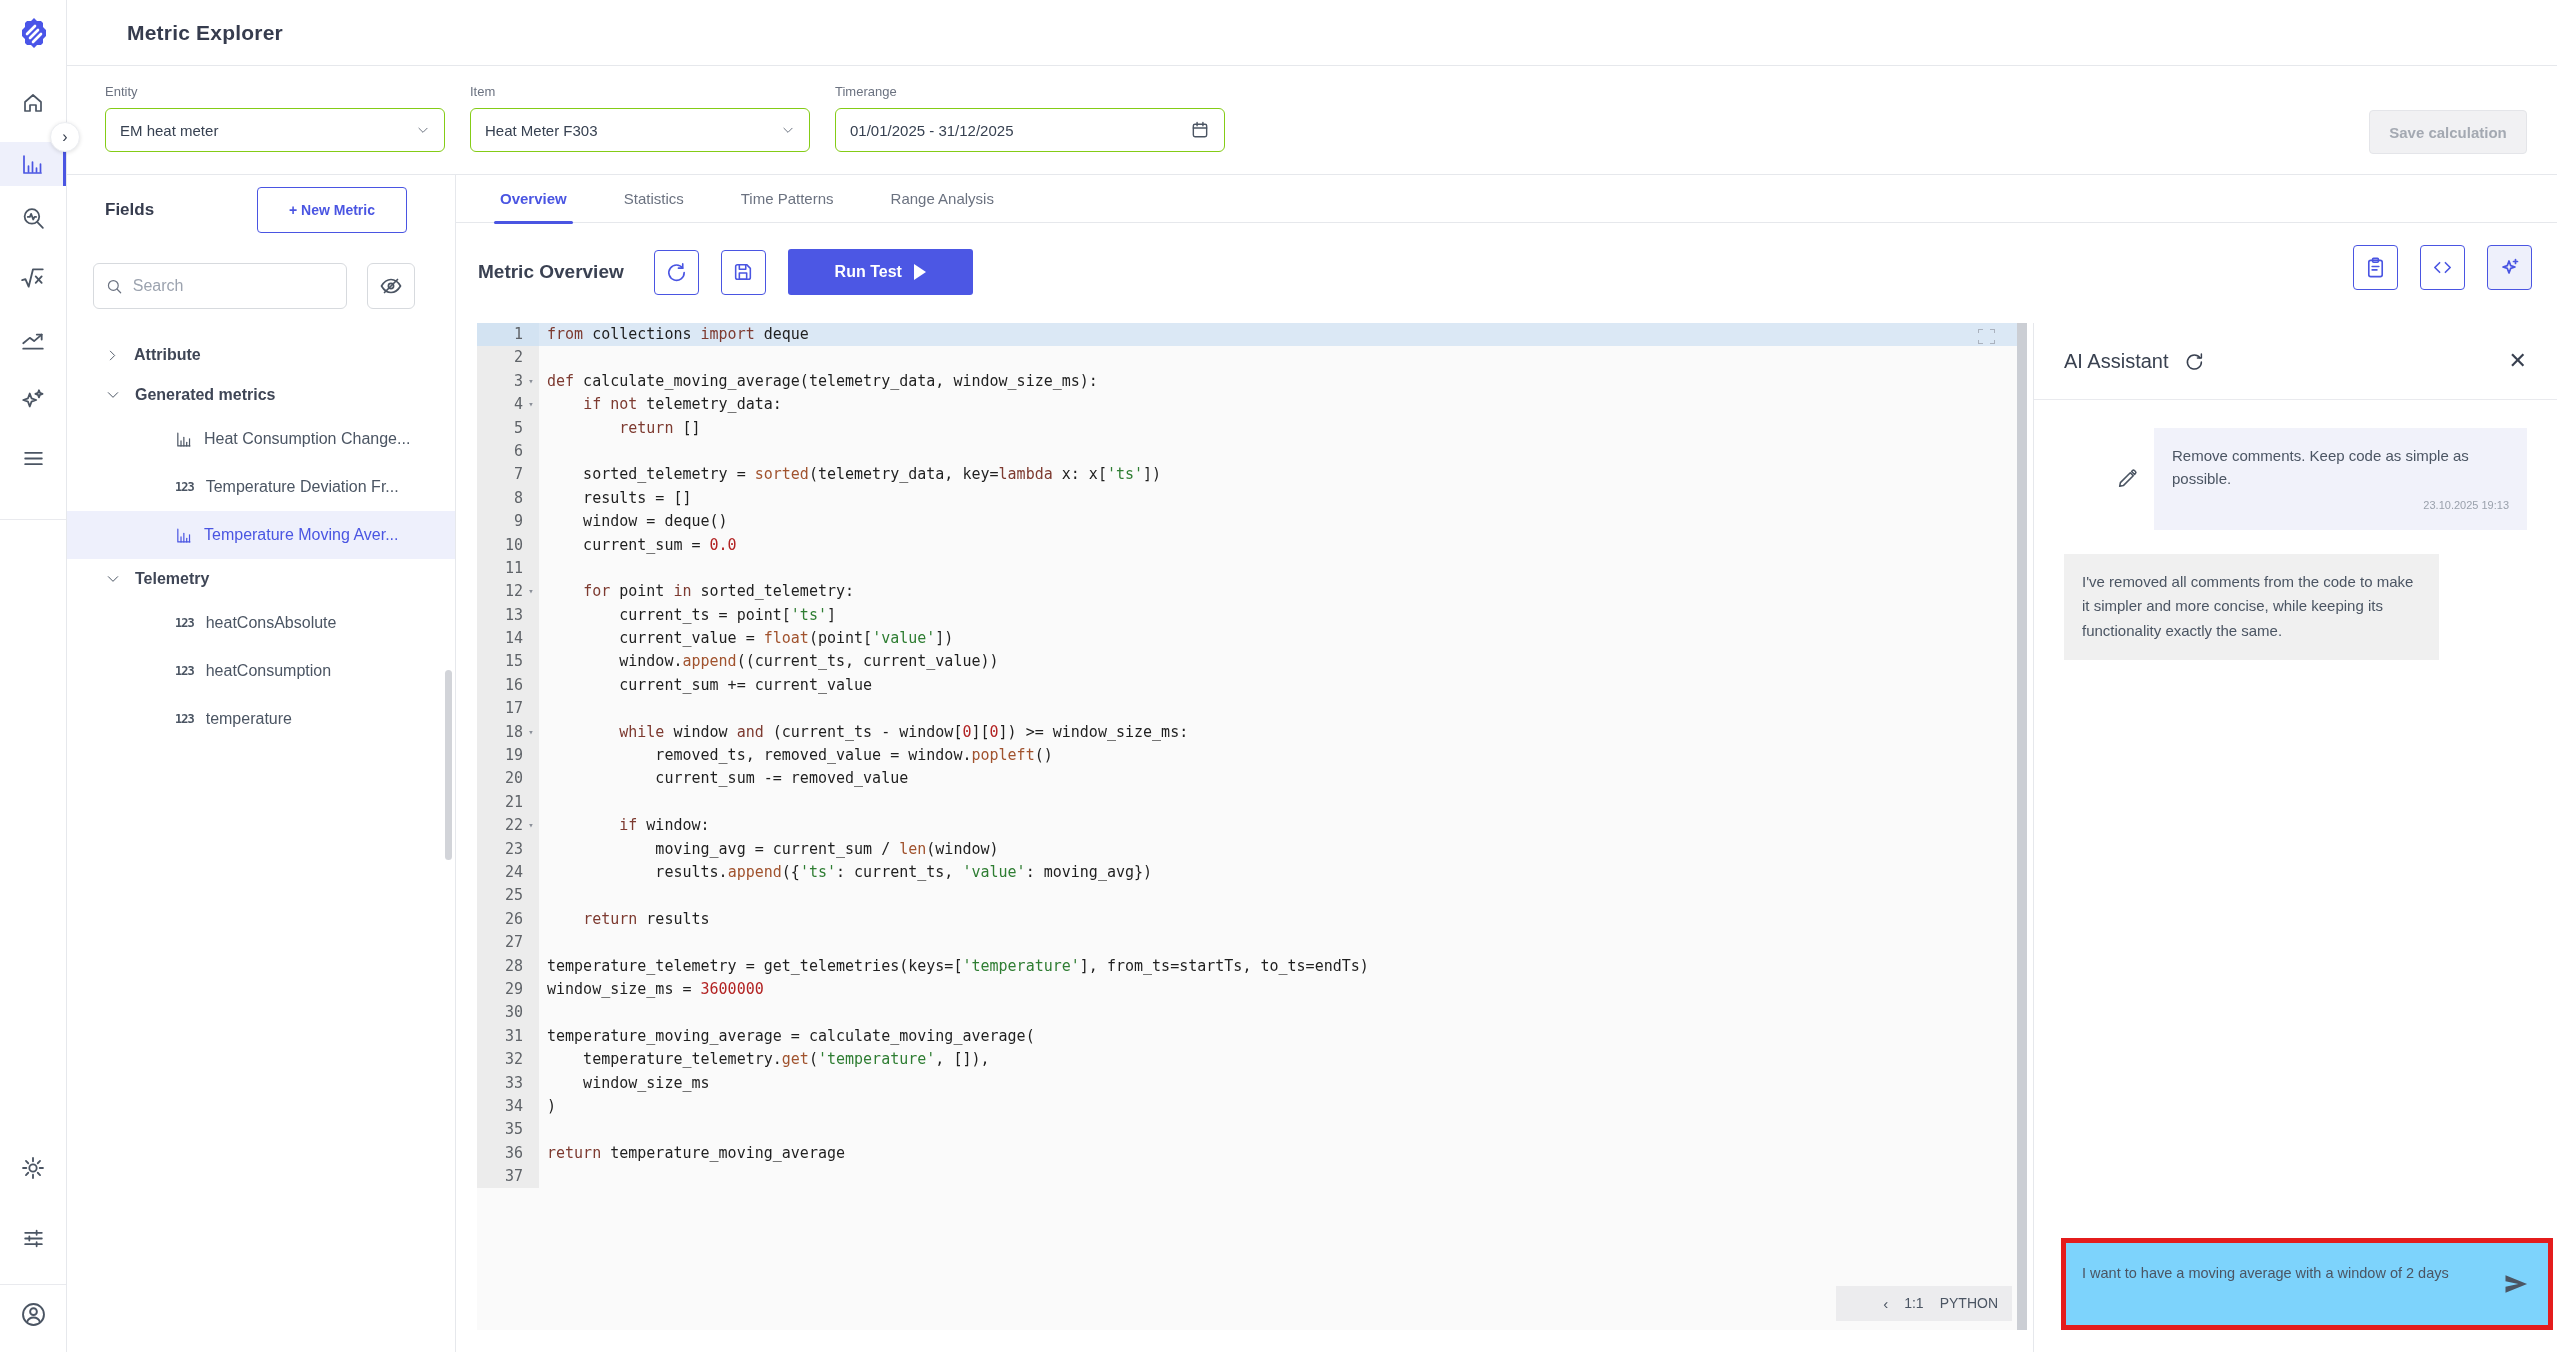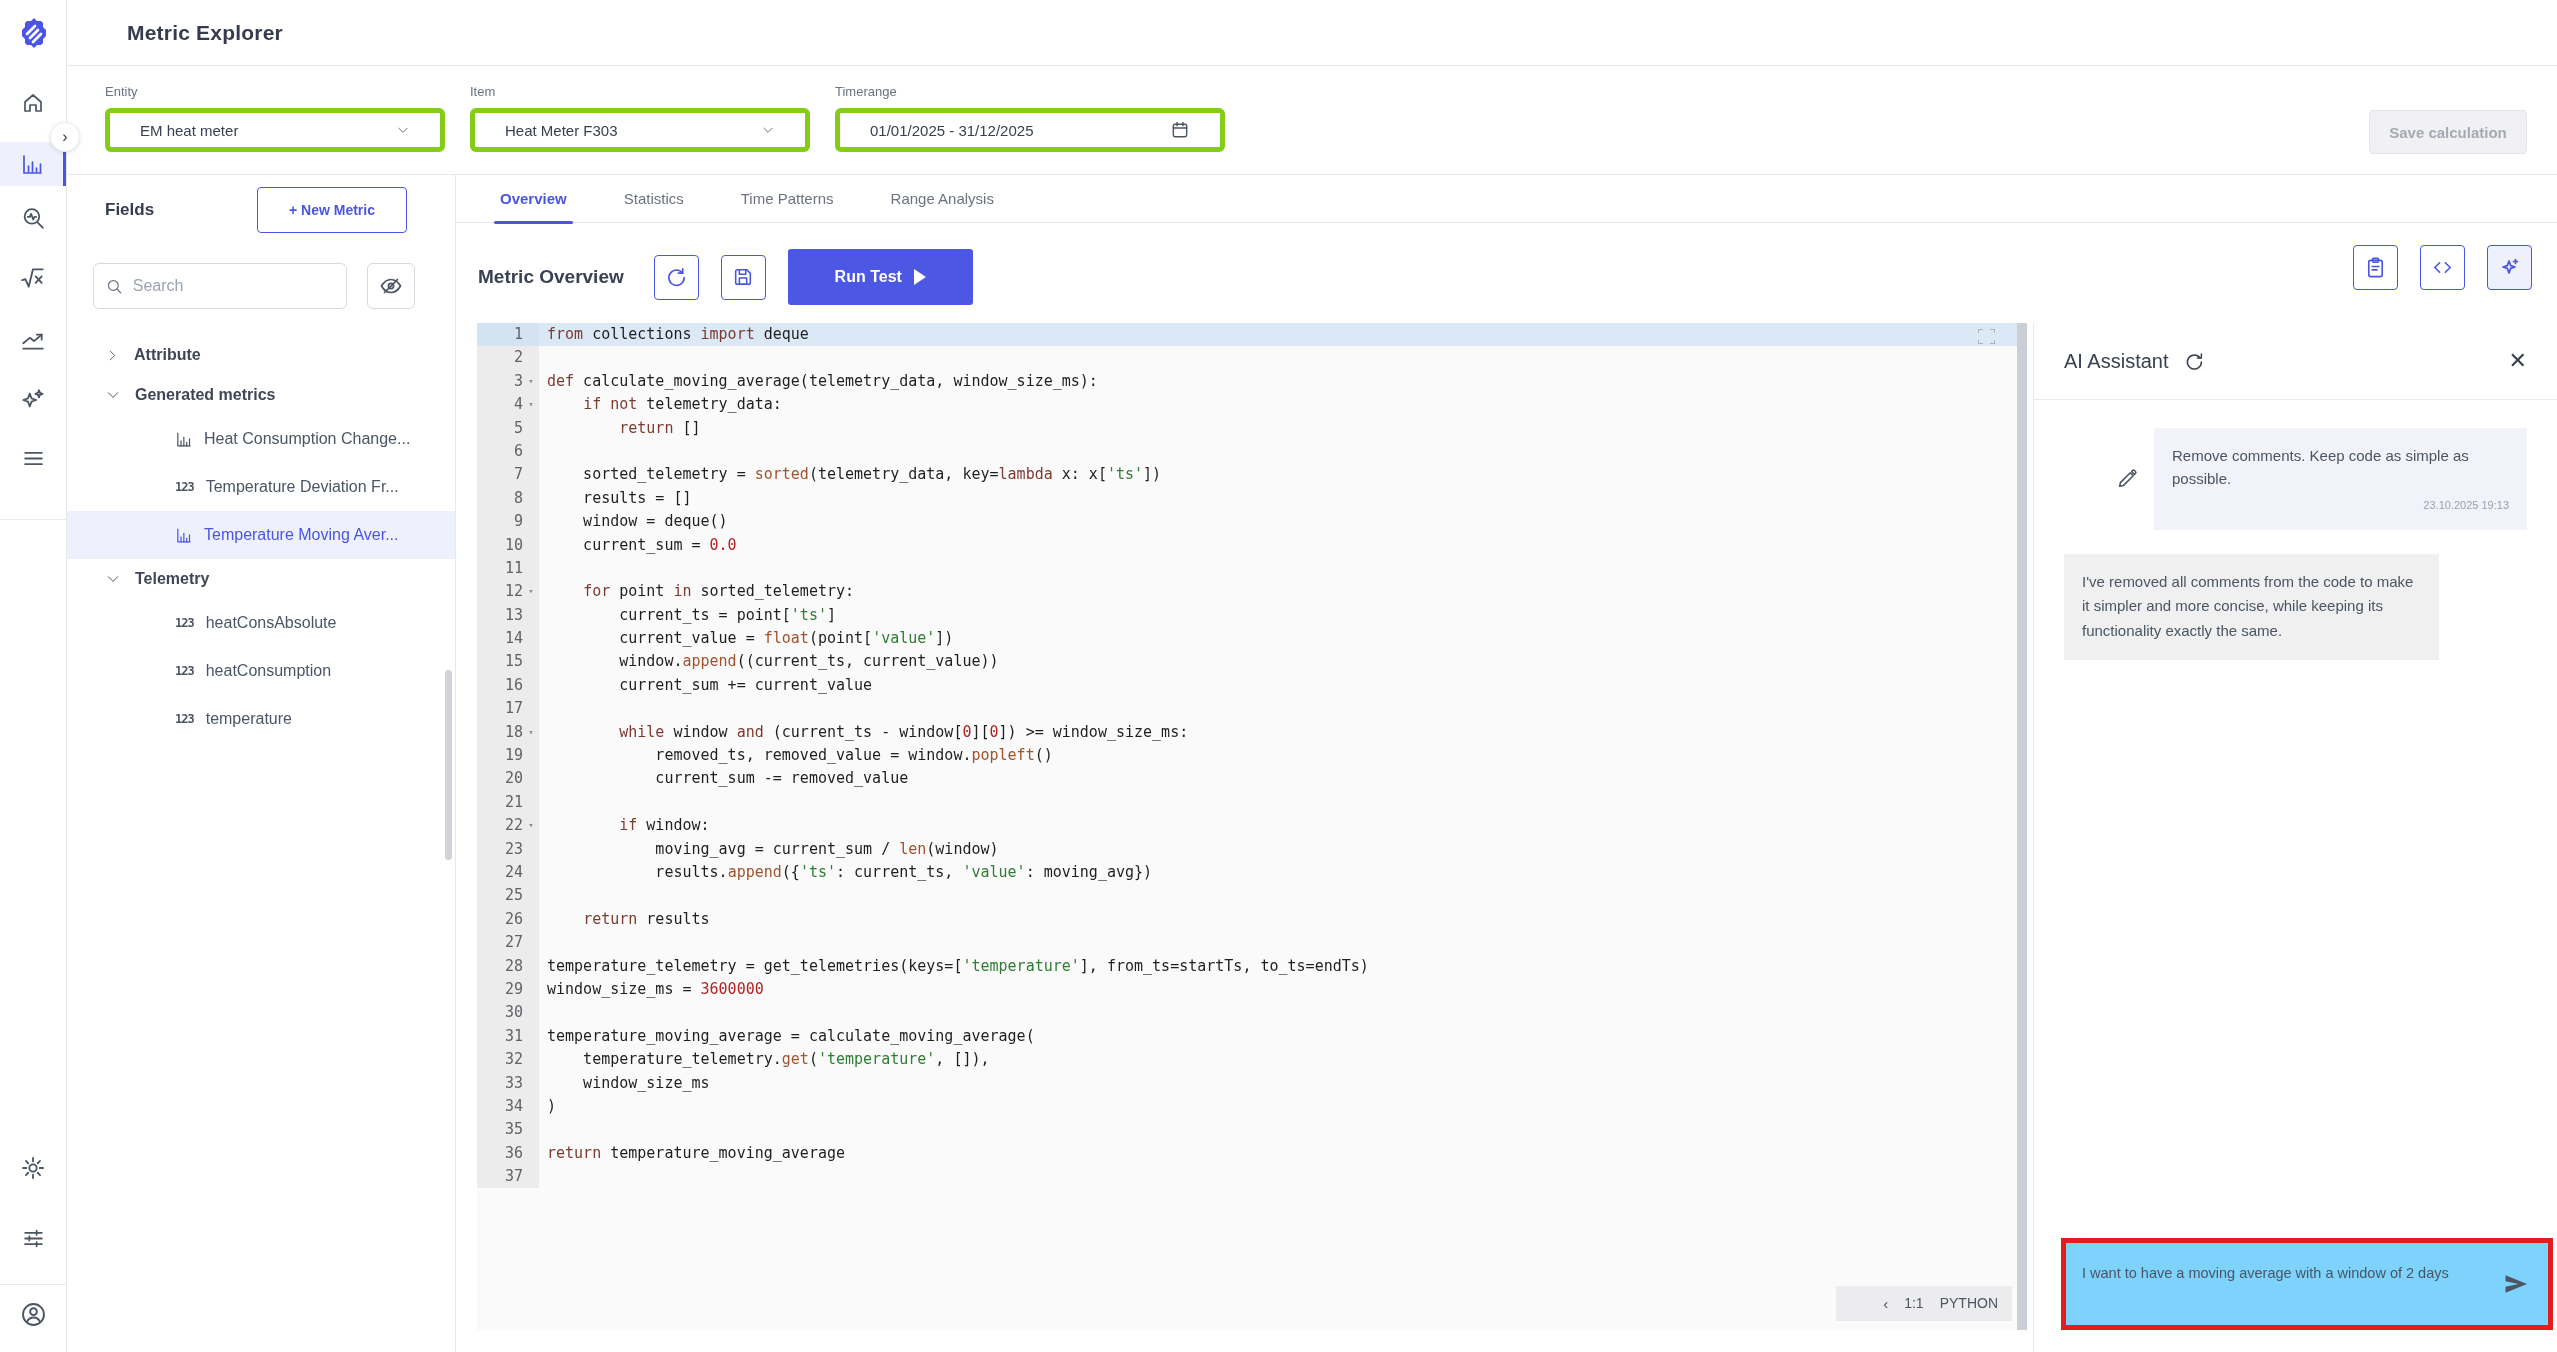--- a/index.html
+++ b/index.html
@@ -17,21 +17,21 @@
   .rail-collapse { position:absolute; left:50px; top:122px; width:30px; height:30px; border-radius:50%; background:#fff; border:1px solid #eceef2; box-shadow:0 1px 4px rgba(0,0,0,.12); z-index:9; display:flex; align-items:center; justify-content:center; font-size:16px; color:#394150; cursor:pointer; }
 
   
   .topbar { position:absolute; left:67px; top:0; right:0; height:66px; border-bottom:1px solid #e6e8ec; display:flex; align-items:center; padding-left:60px; background:#fff; }
   .topbar h1 { font-size:21px; font-weight:700; color:#363c4e; letter-spacing:.2px; }
 
   
   .filterbar { position:absolute; left:67px; top:66px; right:0; height:109px; border-bottom:1px solid #e6e8ec; background:#fff; }
   .fgroup { position:absolute; top:18px; }
   .fgroup .flabel { font-size:13px; color:#6b7280; margin-bottom:9px; }
-  .fselect { width:340px; height:44px; border:5px solid #84cc16; border-radius:6px; background:#fff; display:flex; align-items:center; padding:0 30px; font-size:15px; color:#374151; cursor:pointer; }
+  .fselect { width:340px; height:44px; border:1px solid #84cc16; border-radius:6px; background:#fff; display:flex; align-items:center; padding:0 14px; font-size:15px; color:#374151; cursor:pointer; }
   .fselect .val { flex:1; }
   .save-calc { position:absolute; right:30px; top:44px; width:158px; height:44px; background:#f1f1f3; border:1px solid #e4e5e9; border-radius:4px; font-size:15px; color:#a4a9b2; font-weight:600; cursor:default; }
 
   
   .fields { position:absolute; left:67px; top:175px; width:389px; bottom:0; background:#fff; border-right:1px solid #e6e8ec; }
   .fields-head { display:flex; align-items:center; justify-content:space-between; padding:12px 48px 0 38px; }
   .fields-title { font-size:17px; font-weight:700; color:#363c4e; }
   .new-metric { width:150px; height:46px; background:#fff; border:1px solid #4a55e2; border-radius:4px; color:#4a55e2; font-size:14px; font-weight:600; cursor:pointer; }
   .search-row { display:flex; align-items:center; gap:20px; padding:0 40px 0 26px; margin-top:30px; }
   .search-box { flex:1; height:46px; border:1px solid #d7dade; border-radius:6px; display:flex; align-items:center; padding:0 12px; gap:10px; }
@@ -50,21 +50,21 @@
   .content { position:absolute; left:456px; top:175px; right:0; bottom:0; background:#fff; }
   .tabs { height:48px; border-bottom:1px solid #e6e8ec; display:flex; align-items:center; gap:57px; padding-left:44px; }
   .tab { font-size:15px; color:#6b7280; cursor:pointer; position:relative; height:48px; display:flex; align-items:center; }
   .tab.active { color:#4a55e2; font-weight:700; }
   .tab.active::after { content:""; position:absolute; left:-6px; right:-6px; bottom:-1px; height:3px; background:#4a55e2; border-radius:2px; }
 
   .toolbar { position:relative; height:99px; }
   .tool-left { position:absolute; left:22px; top:26px; display:flex; align-items:center; gap:22px; }
   .mo-title { font-size:19px; font-weight:600; color:#3a4152; margin-right:8px; }
   .sq-btn { width:45px; height:45px; background:#fff; border:1px solid #4a55e2; border-radius:4px; display:flex; align-items:center; justify-content:center; cursor:pointer; }
-  .run-btn { width:185px; height:56px; background:#4c57e4; color:#fff; border:none; border-radius:3px; font-size:16px; font-weight:700; display:flex; align-items:center; justify-content:center; gap:12px; cursor:pointer; }
+  .run-btn { width:185px; height:46px; background:#4c57e4; color:#fff; border:none; border-radius:3px; font-size:16px; font-weight:700; display:flex; align-items:center; justify-content:center; gap:12px; cursor:pointer; }
   .run-btn .play { width:0; height:0; border-left:12px solid #fff; border-top:8px solid transparent; border-bottom:8px solid transparent; }
   .tool-right { position:absolute; right:25px; top:22px; display:flex; gap:22px; }
   .sq-btn.lit { background:#eef0fb; }
 
   
   .editor { position:absolute; left:21px; top:148px; width:1540px; bottom:22px; background:#fafafa; overflow:hidden; font-family:"DejaVu Sans Mono",monospace; font-size:15px; line-height:23.4px; }
   .code-line { display:flex; height:23.4px; white-space:pre; }
   .gut { width:62px; background:#ececec; color:#5f6368; display:flex; justify-content:flex-end; align-items:center; flex:0 0 62px; }
   .gut .lnum { text-align:right; }
   .gut .fold { width:16px; font-size:9px; color:#8a8f98; text-align:center; }

